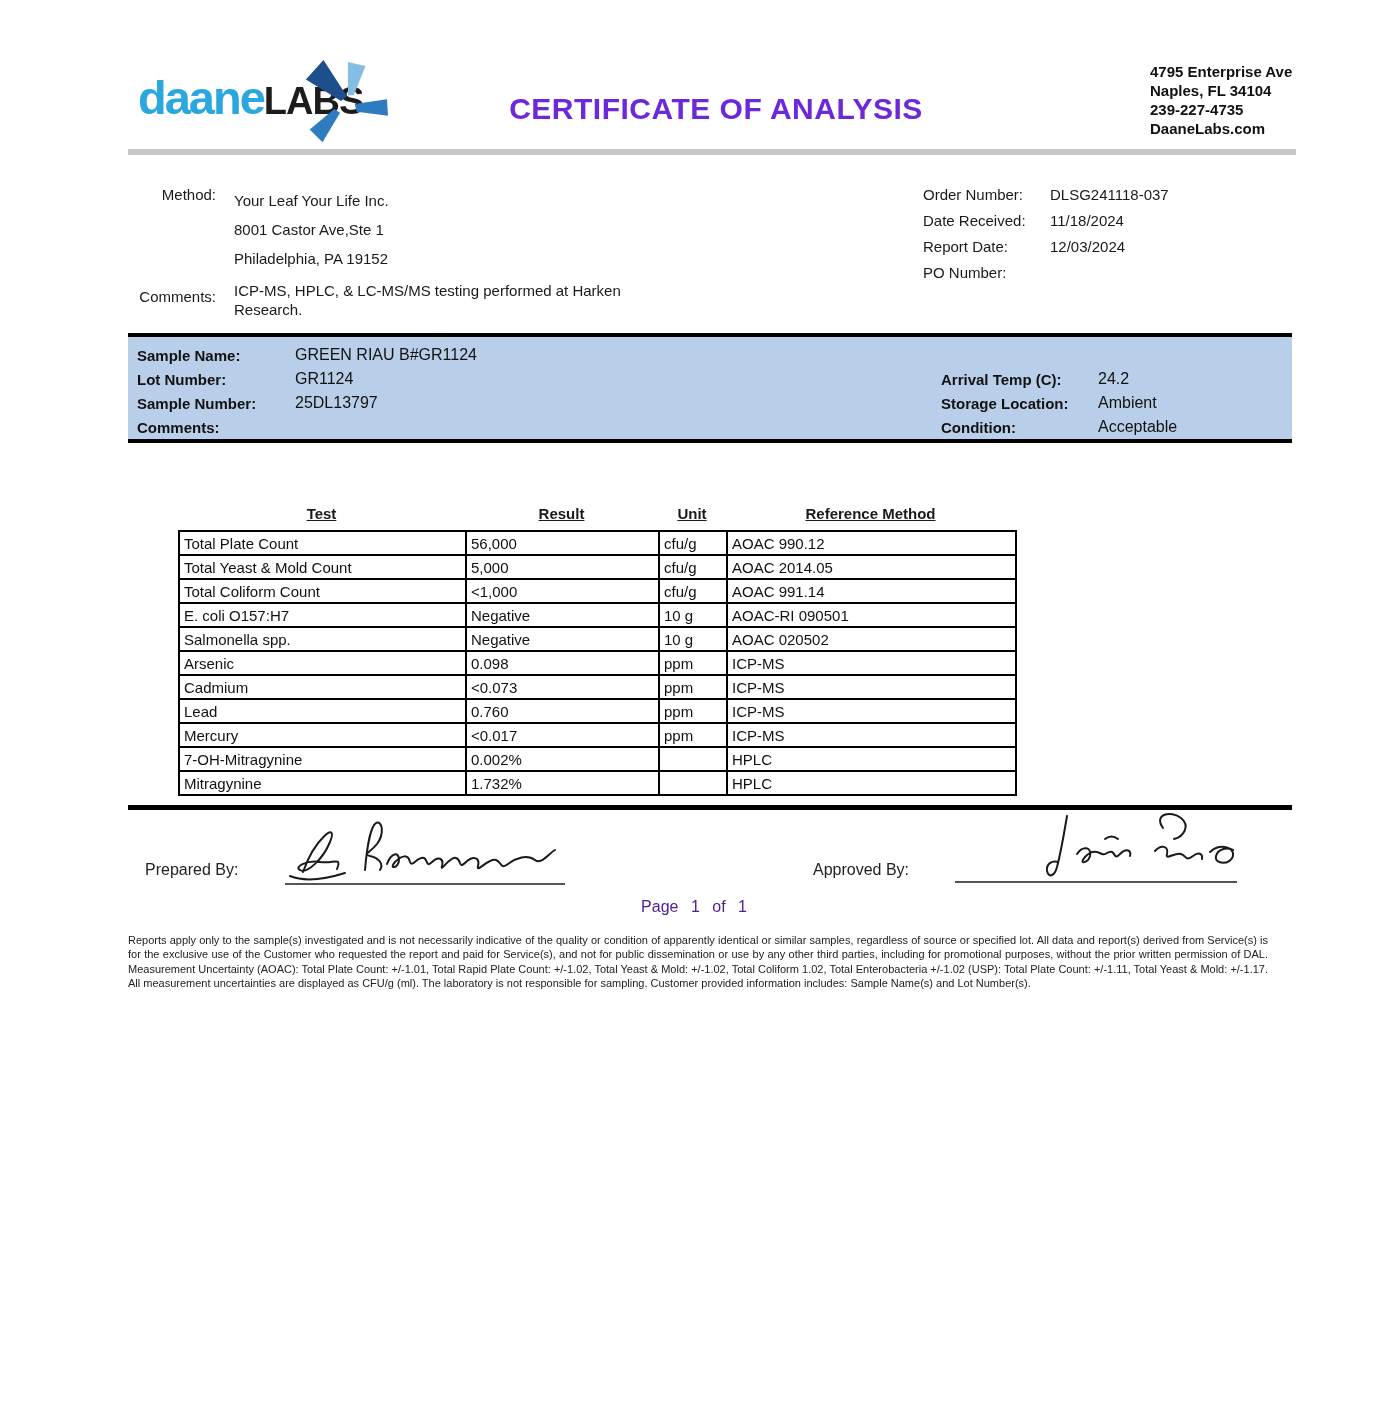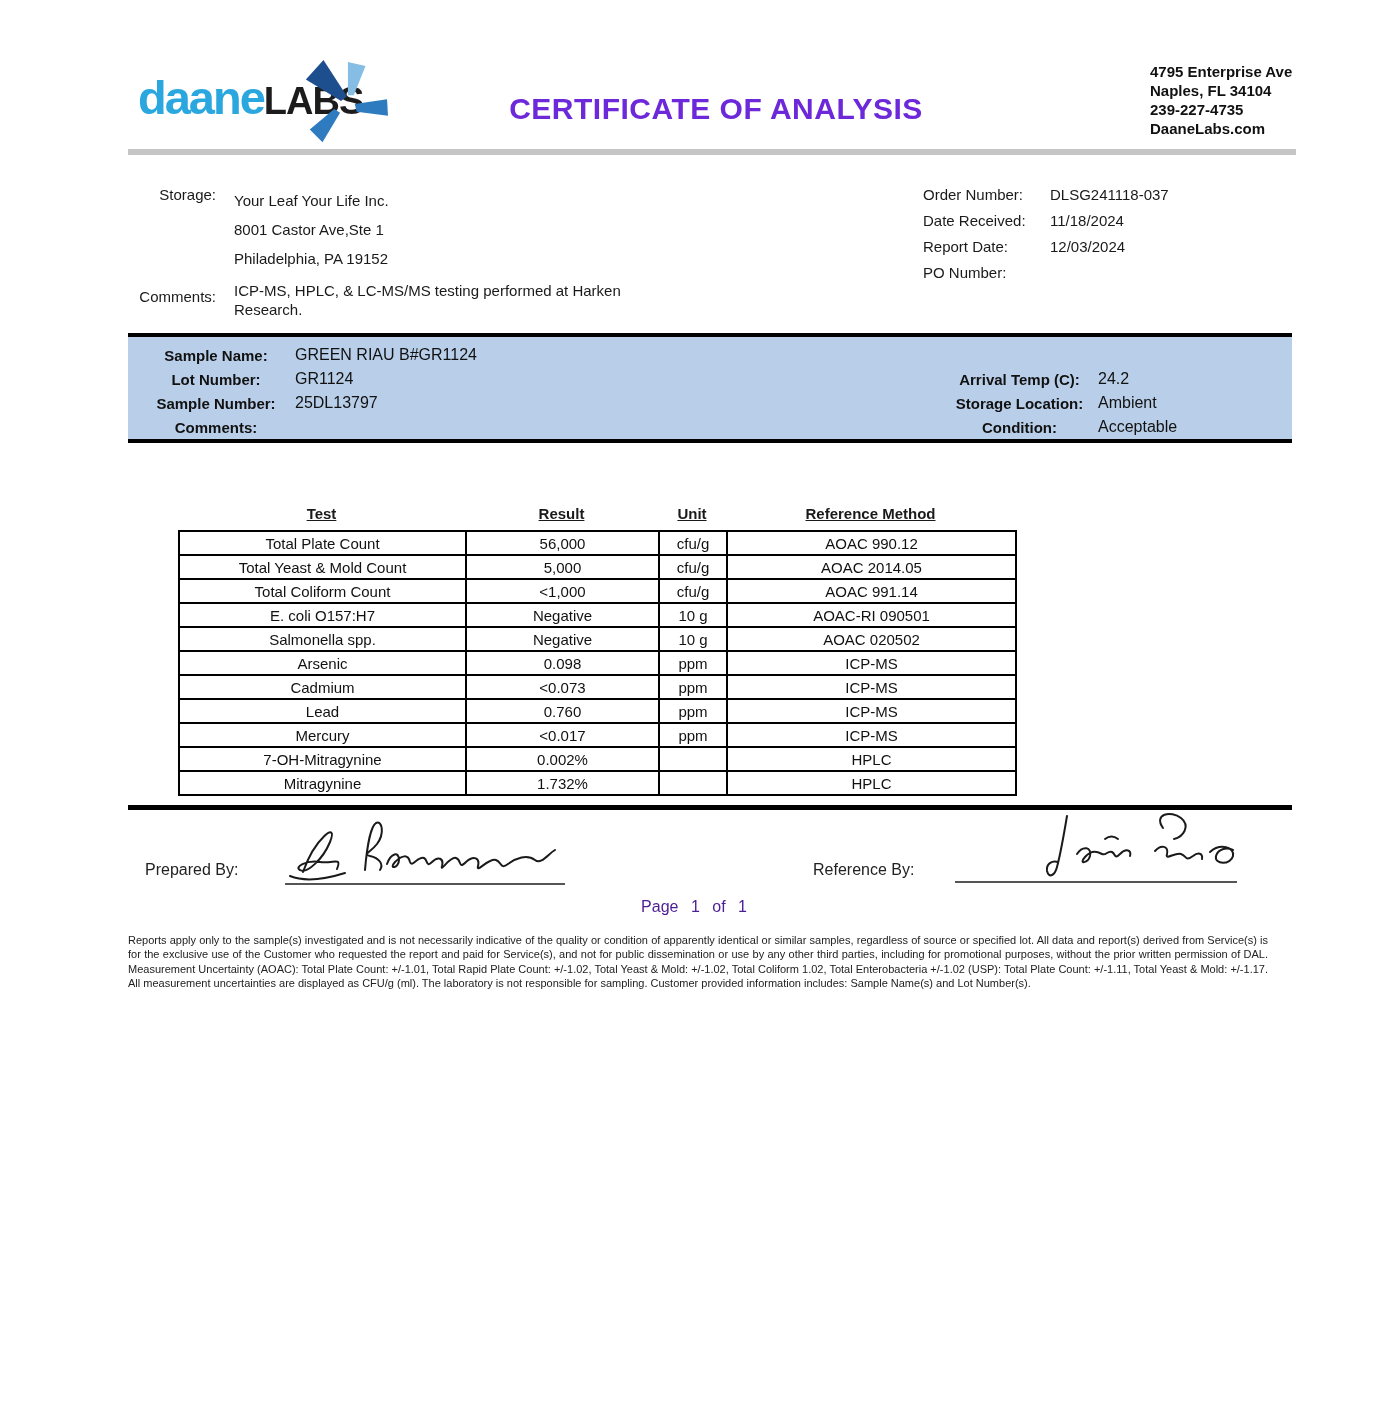--- a/index.html
+++ b/index.html
@@ -34,37 +34,37 @@
   .order-row .lbl{width:127px;font-size:15px;}
   .order-row .val{font-size:15px;}
 
   
   .sample-box{
     position:absolute;left:128px;top:333px;width:1164px;height:102px;
     background:#b9cfe9;border-top:4px solid #000;border-bottom:4px solid #000;
   }
   .sample-left{position:absolute;left:9px;top:6px;}
   .sample-right{position:absolute;left:813px;top:30px;}
-  .s-row{display:flex;height:24px;align-items:center;text-align:center;}
+  .s-row{display:flex;height:24px;align-items:center;}
   .s-row .lbl{font-weight:700;font-size:15px;color:#111;}
   .sample-left .lbl{width:158px;}
   .sample-right .lbl{width:157px;}
   .s-row .val{font-size:16px;color:#111;}
 
   
   .tbl-header{position:absolute;left:178px;top:505px;display:flex;}
   .tbl-header .hc{text-align:center;font-size:15px;font-weight:700;}
   .tbl-header .hc span{text-decoration:underline;}
   .hc.c1{width:287px;}.hc.c2{width:193px;}.hc.c3{width:68px;}.hc.c4{width:289px;}
   table.results{
     position:absolute;left:178px;top:530px;
     border-collapse:collapse;table-layout:fixed;
   }
   table.results td{
-    border:2px solid #000;height:22px;text-align:center;
+    border:2px solid #000;height:22px;
     font-size:15px;padding:0 4px;color:#111;
   }
 
   
   .black-rule{position:absolute;left:128px;top:805px;width:1164px;height:5px;background:#000;}
   .sig-label{position:absolute;font-size:16px;color:#222;}
   .sig-line{position:absolute;height:2px;background:#555;}
   .sig-svg{position:absolute;}
   .page-num{
     position:absolute;left:0;top:898px;width:1388px;text-align:center;
@@ -96,21 +96,21 @@
   <div class="address">
     <div>4795 Enterprise Ave</div>
     <div>Naples, FL 34104</div>
     <div>239-227-4735</div>
     <div>DaaneLabs.com</div>
   </div>
   <div class="gray-rule"></div>
 
   <div class="client-block">
     <div class="client-row">
-      <div class="lbl">Storage:</div>
+      <div class="lbl">Method:</div>
       <div class="client-lines">
         <div>Your Leaf Your Life Inc.</div>
         <div>8001 Castor Ave,Ste 1</div>
         <div>Philadelphia, PA 19152</div>
       </div>
     </div>
   </div>
   <div class="comments-row">
     <div class="lbl">Comments:</div>
     <div class="val">ICP-MS, HPLC, &amp; LC-MS/MS testing performed at Harken Research.</div>
@@ -260,21 +260,21 @@
   <svg class="sig-svg" style="left:285px;top:812px;" width="275" height="72" viewBox="0 0 275 72">
     <g fill="none" stroke="#1a1a1a" stroke-width="2" stroke-linecap="round">
       <path d="M18,60 C30,26 54,8 45,30 C38,47 22,62 15,58 C9,55 21,48 35,50 C49,52 57,44 52,57"></path>
       <path d="M5,64 C22,71 44,66 60,61"></path>
       <path d="M80,58 C82,34 86,14 91,11 C97,8 100,21 92,32 C85,41 77,42 85,44 C94,46 99,52 95,58"></path>
       <path d="M102,52 C106,41 114,39 114,48 C114,56 103,58 110,50 C117,43 123,42 125,50 C127,56 133,44 139,46 C143,48 141,56 147,50 C153,44 159,46 157,54 C155,61 165,44 171,46 C177,48 173,58 181,50 C189,43 195,46 193,54 C191,62 203,46 211,48 C217,50 215,58 223,52 C231,46 242,42 250,48 C256,53 263,42 270,38"></path>
     </g>
   </svg>
   <div class="sig-line" style="left:285px;top:883px;width:280px;"></div>
 
-  <div class="sig-label" style="left:813px;top:861px;">Reference By:</div>
+  <div class="sig-label" style="left:813px;top:861px;">Approved By:</div>
   <svg class="sig-svg" style="left:1005px;top:810px;" width="240" height="70" viewBox="0 0 240 70">
     <g fill="none" stroke="#1a1a1a" stroke-width="2" stroke-linecap="round">
       <path d="M62,6 C60,18 56,42 52,57 C50,65 44,69 42,61 C41,54 47,50 53,52"></path>
       <path d="M72,44 C78,35 87,37 85,46 C83,53 73,55 80,47 C87,39 93,42 97,44 C101,46 103,40 107,42 C111,44 109,50 115,44 C121,38 127,40 125,46"></path>
       <path d="M100,29 C104,26 109,26 113,29"></path>
       <path d="M158,18 C148,4 166,0 176,8 C186,16 178,27 169,29"></path>
       <path d="M150,41 C156,34 164,36 162,44 C160,51 170,42 176,44 C182,46 180,52 188,46 C193,42 198,43 197,49"></path>
       <path d="M205,42 C215,33 230,37 228,46 C226,55 209,55 211,46 C213,39 221,37 228,40"></path>
     </g>
   </svg>

